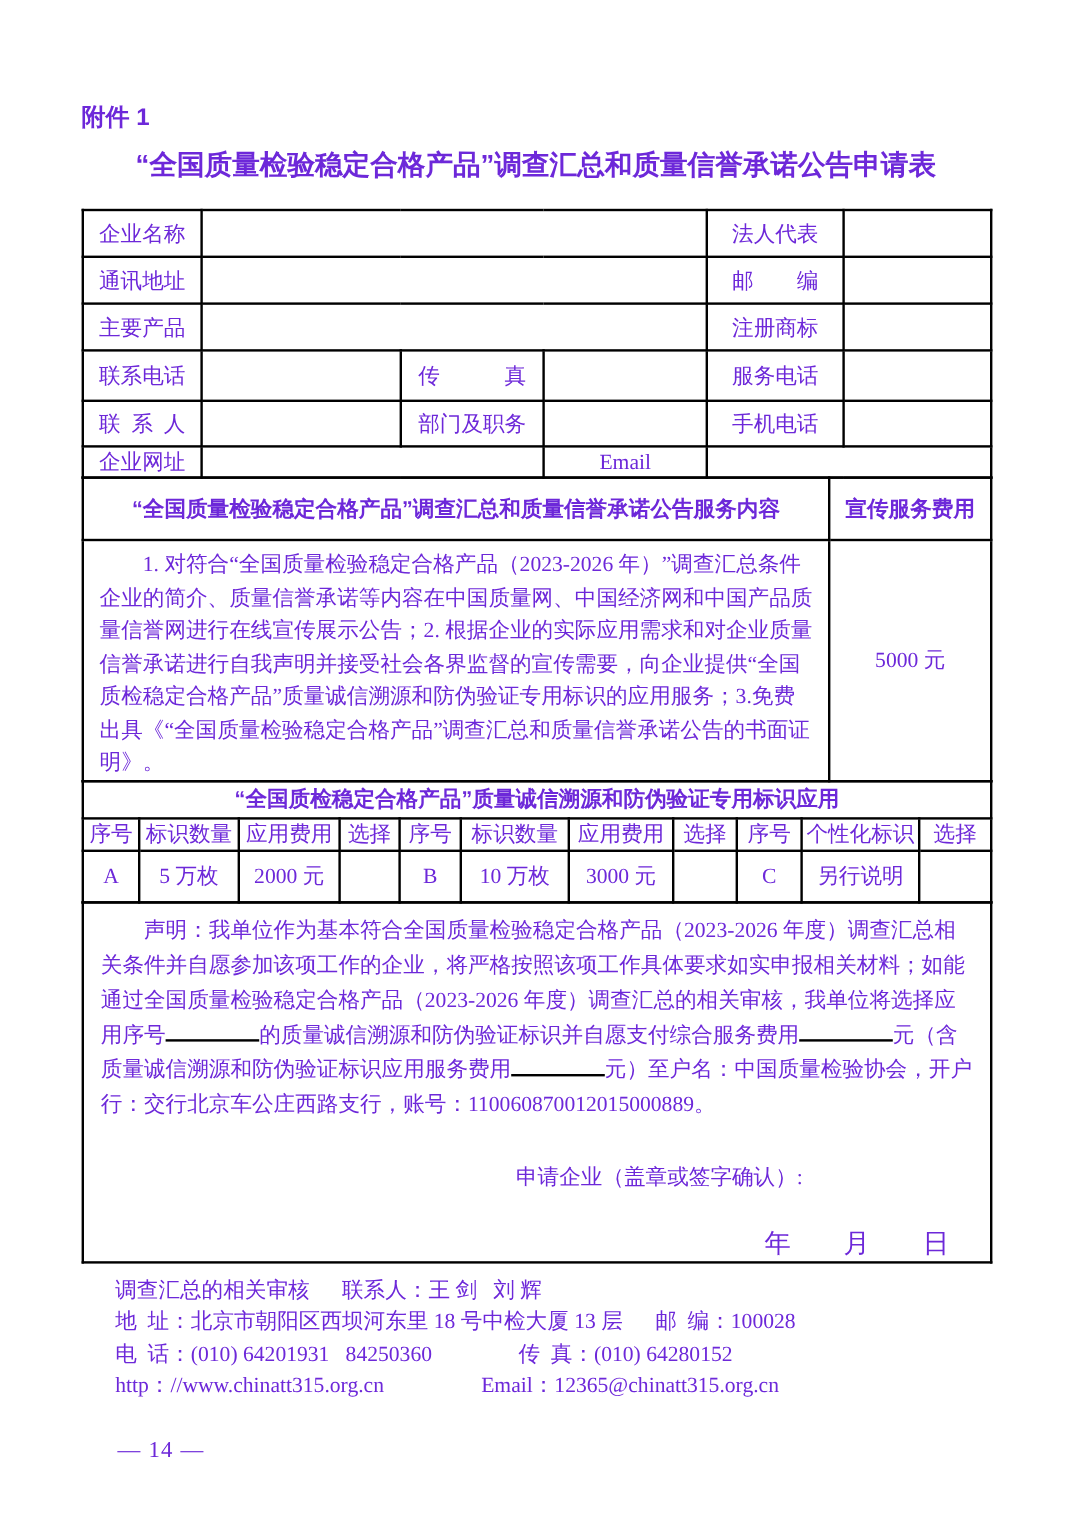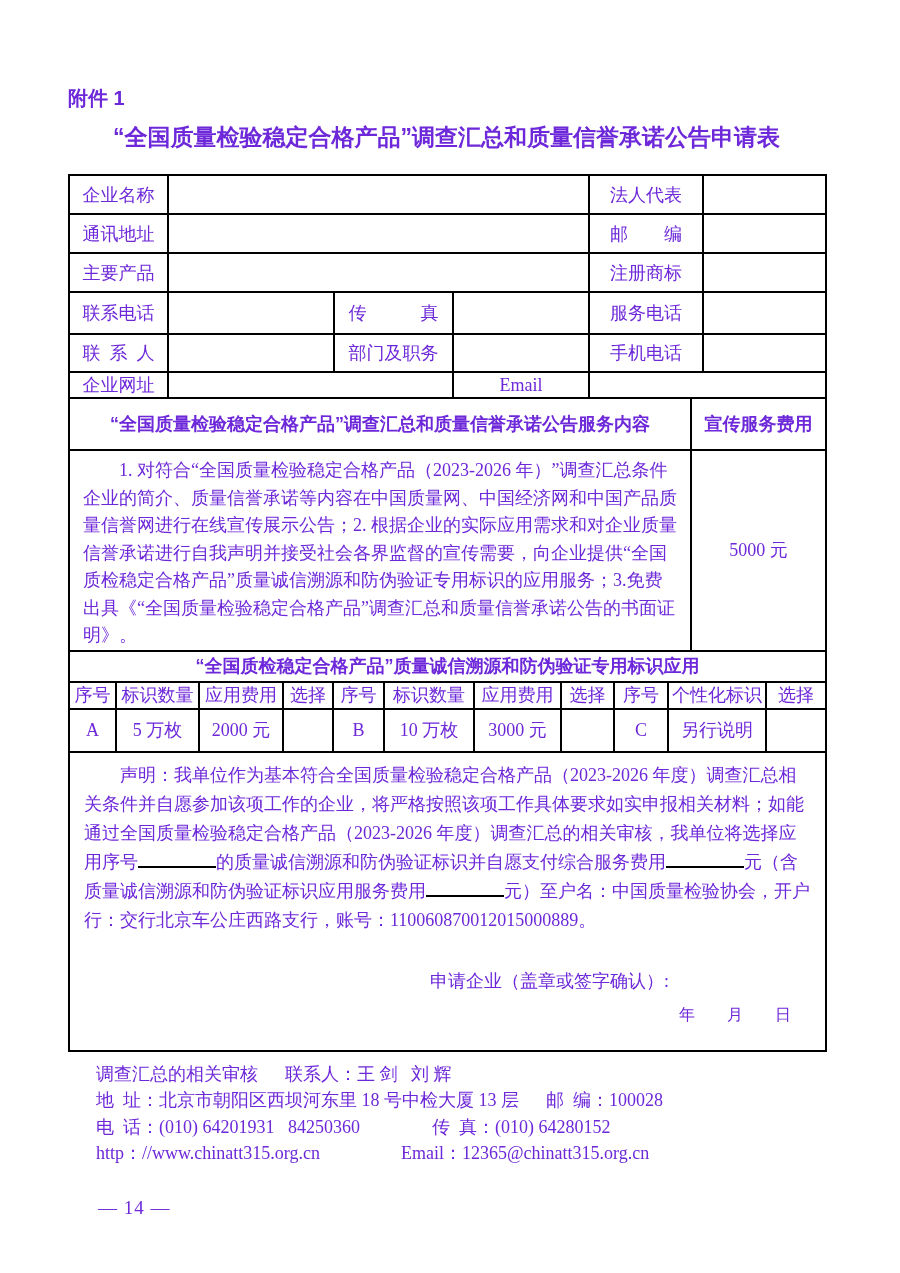--- a/index.html
+++ b/index.html
@@ -44,21 +44,21 @@
   .marks-cols td{text-align:center;}
   .marks-row{height:43px;}
   .marks-row td{text-align:center;}
   .tbl-d td{height:289px;vertical-align:top;padding:8px 14px 0;}
   .decl{margin:0;font-size:18px;line-height:29px;text-indent:2em;}
   .blank{
     display:inline-block;width:78px;height:1em;
     border-bottom:2px solid #000;vertical-align:baseline;
   }
   .sig{margin-top:34px;padding-left:346px;font-size:18px;white-space:pre;}
-  .datel{margin-top:12px;text-align:right;padding-right:20px;font-size:16px;white-space:pre;}
+  .datel{margin-top:28px;text-align:right;padding-right:20px;font-size:22px;white-space:pre;}
   .footer{margin-top:9px;padding-left:28px;font-size:18px;line-height:26.5px;}
   .footer-line{white-space:pre;}
   .pagenum{margin-top:30px;padding-left:30px;font-size:19px;letter-spacing:1px;white-space:pre;}
 </style>
 </head>
 <body>
 
 <div class="page">
 
   <div class="attachment">附件 1</div>

